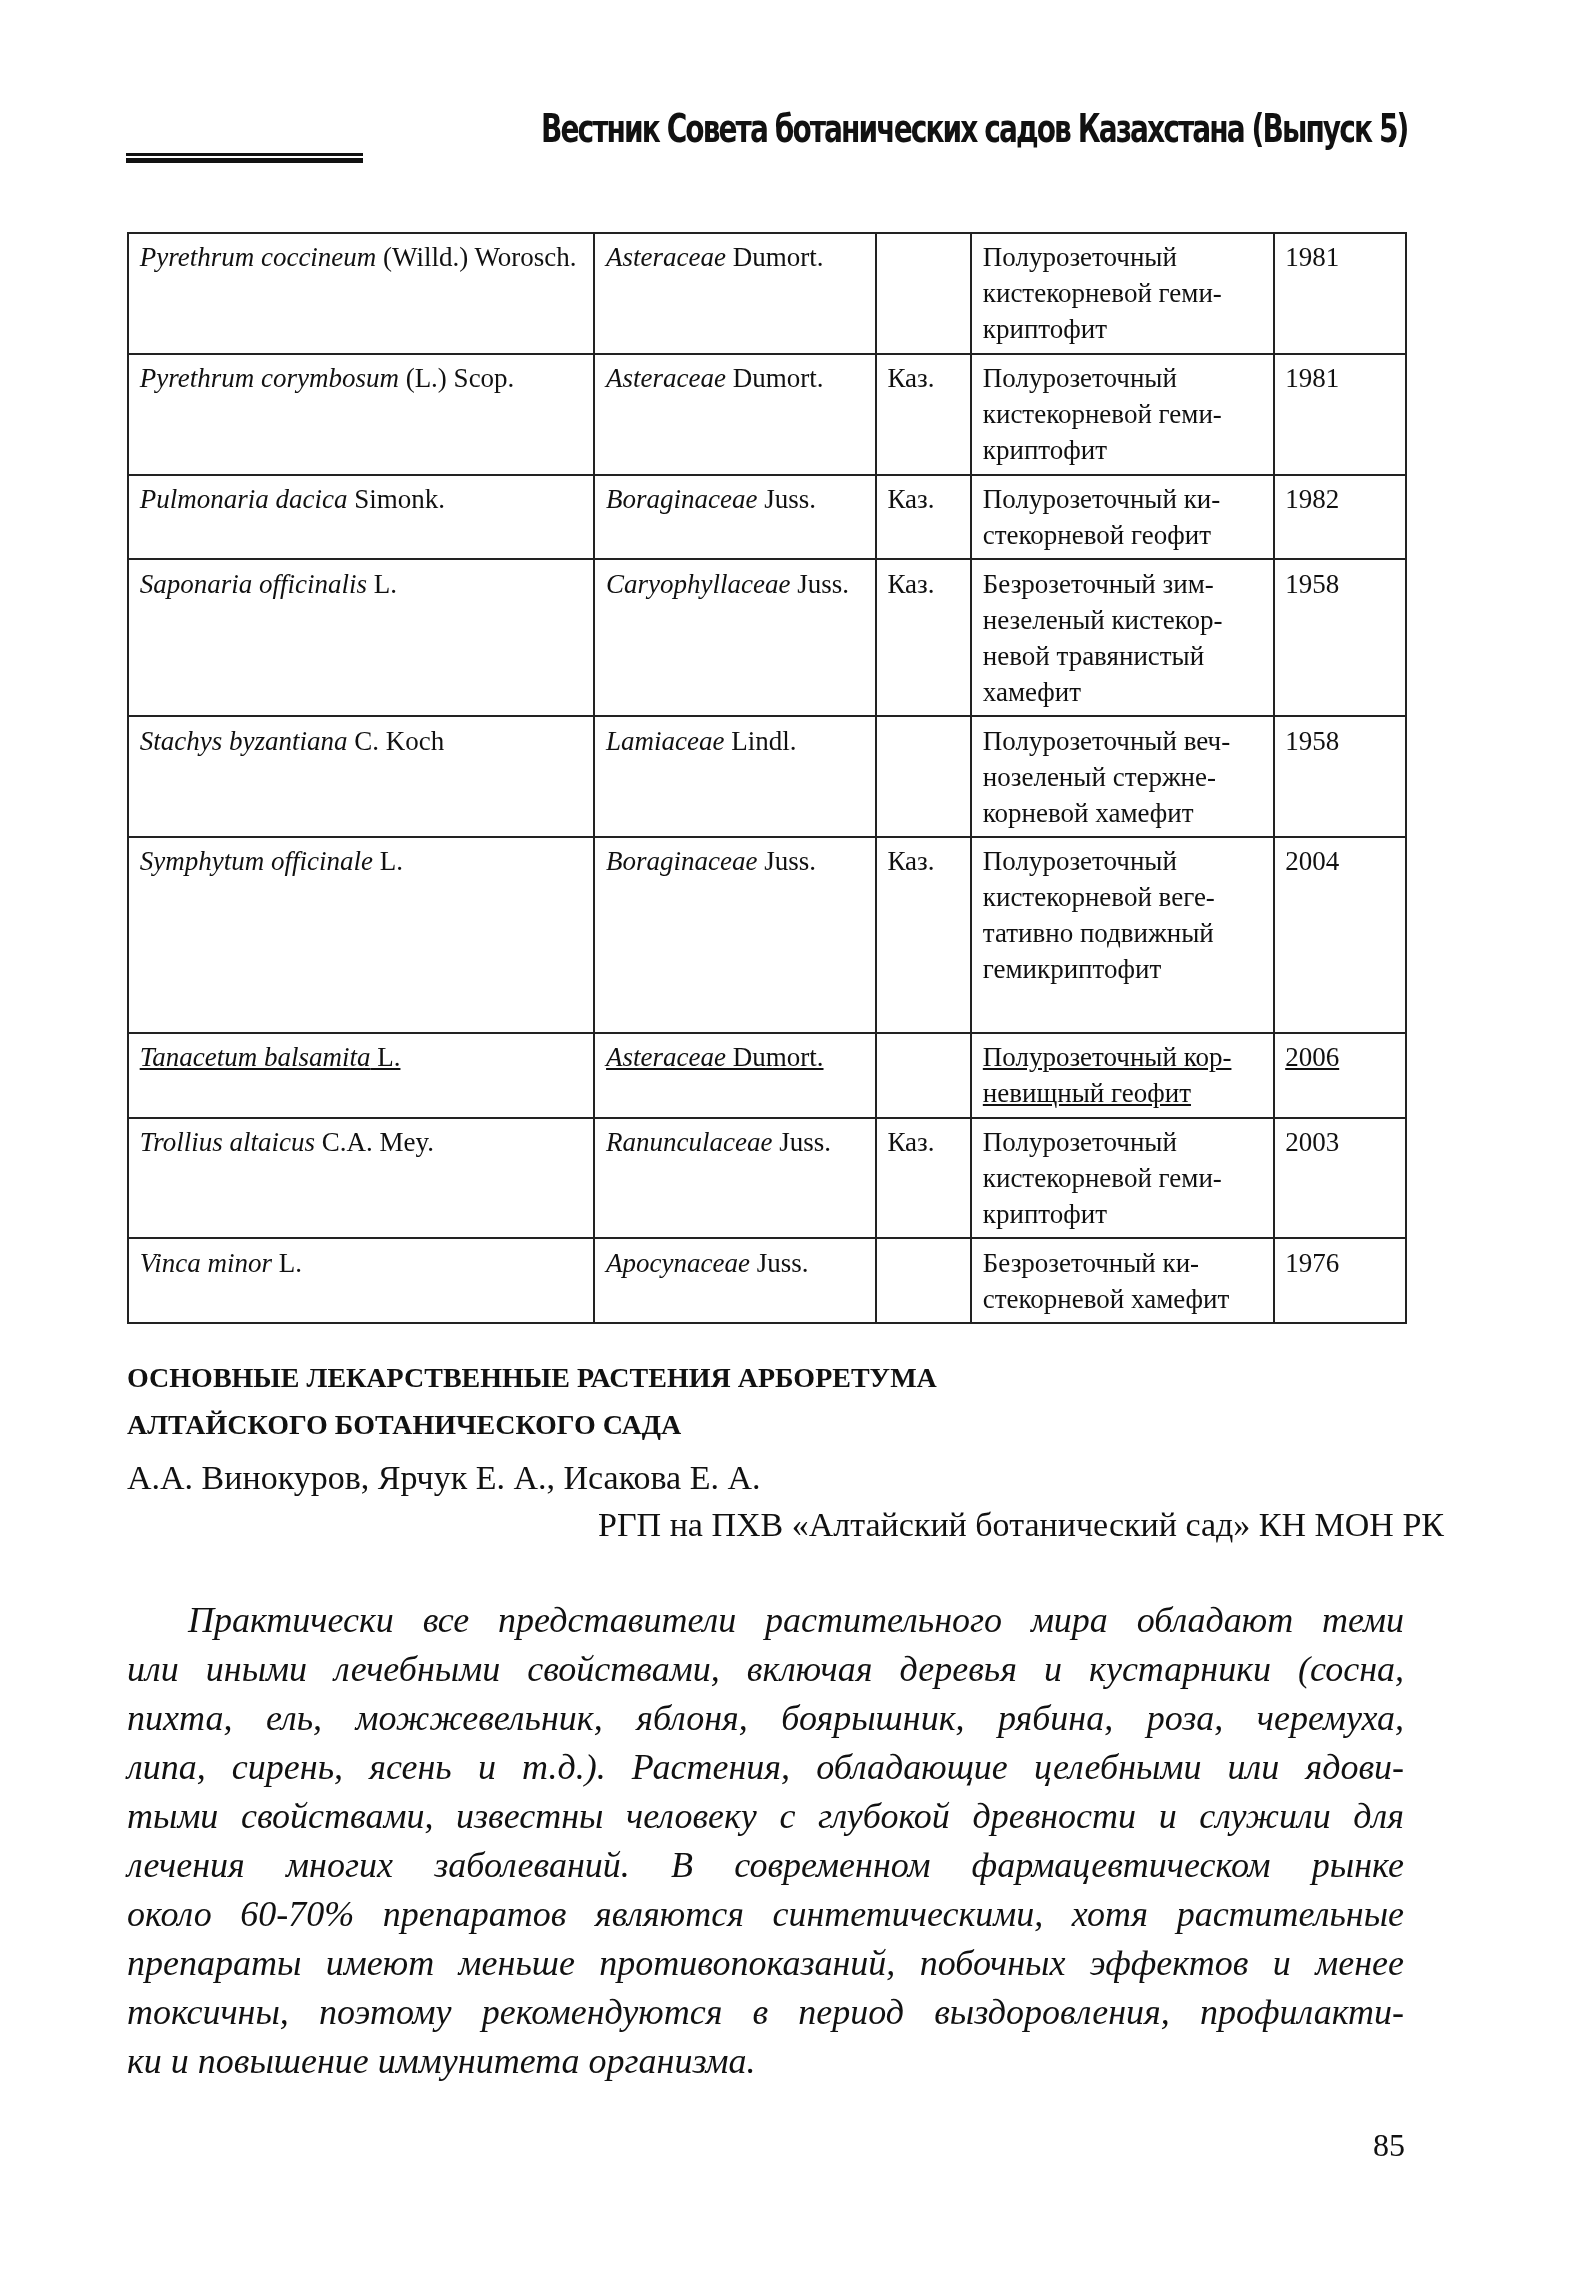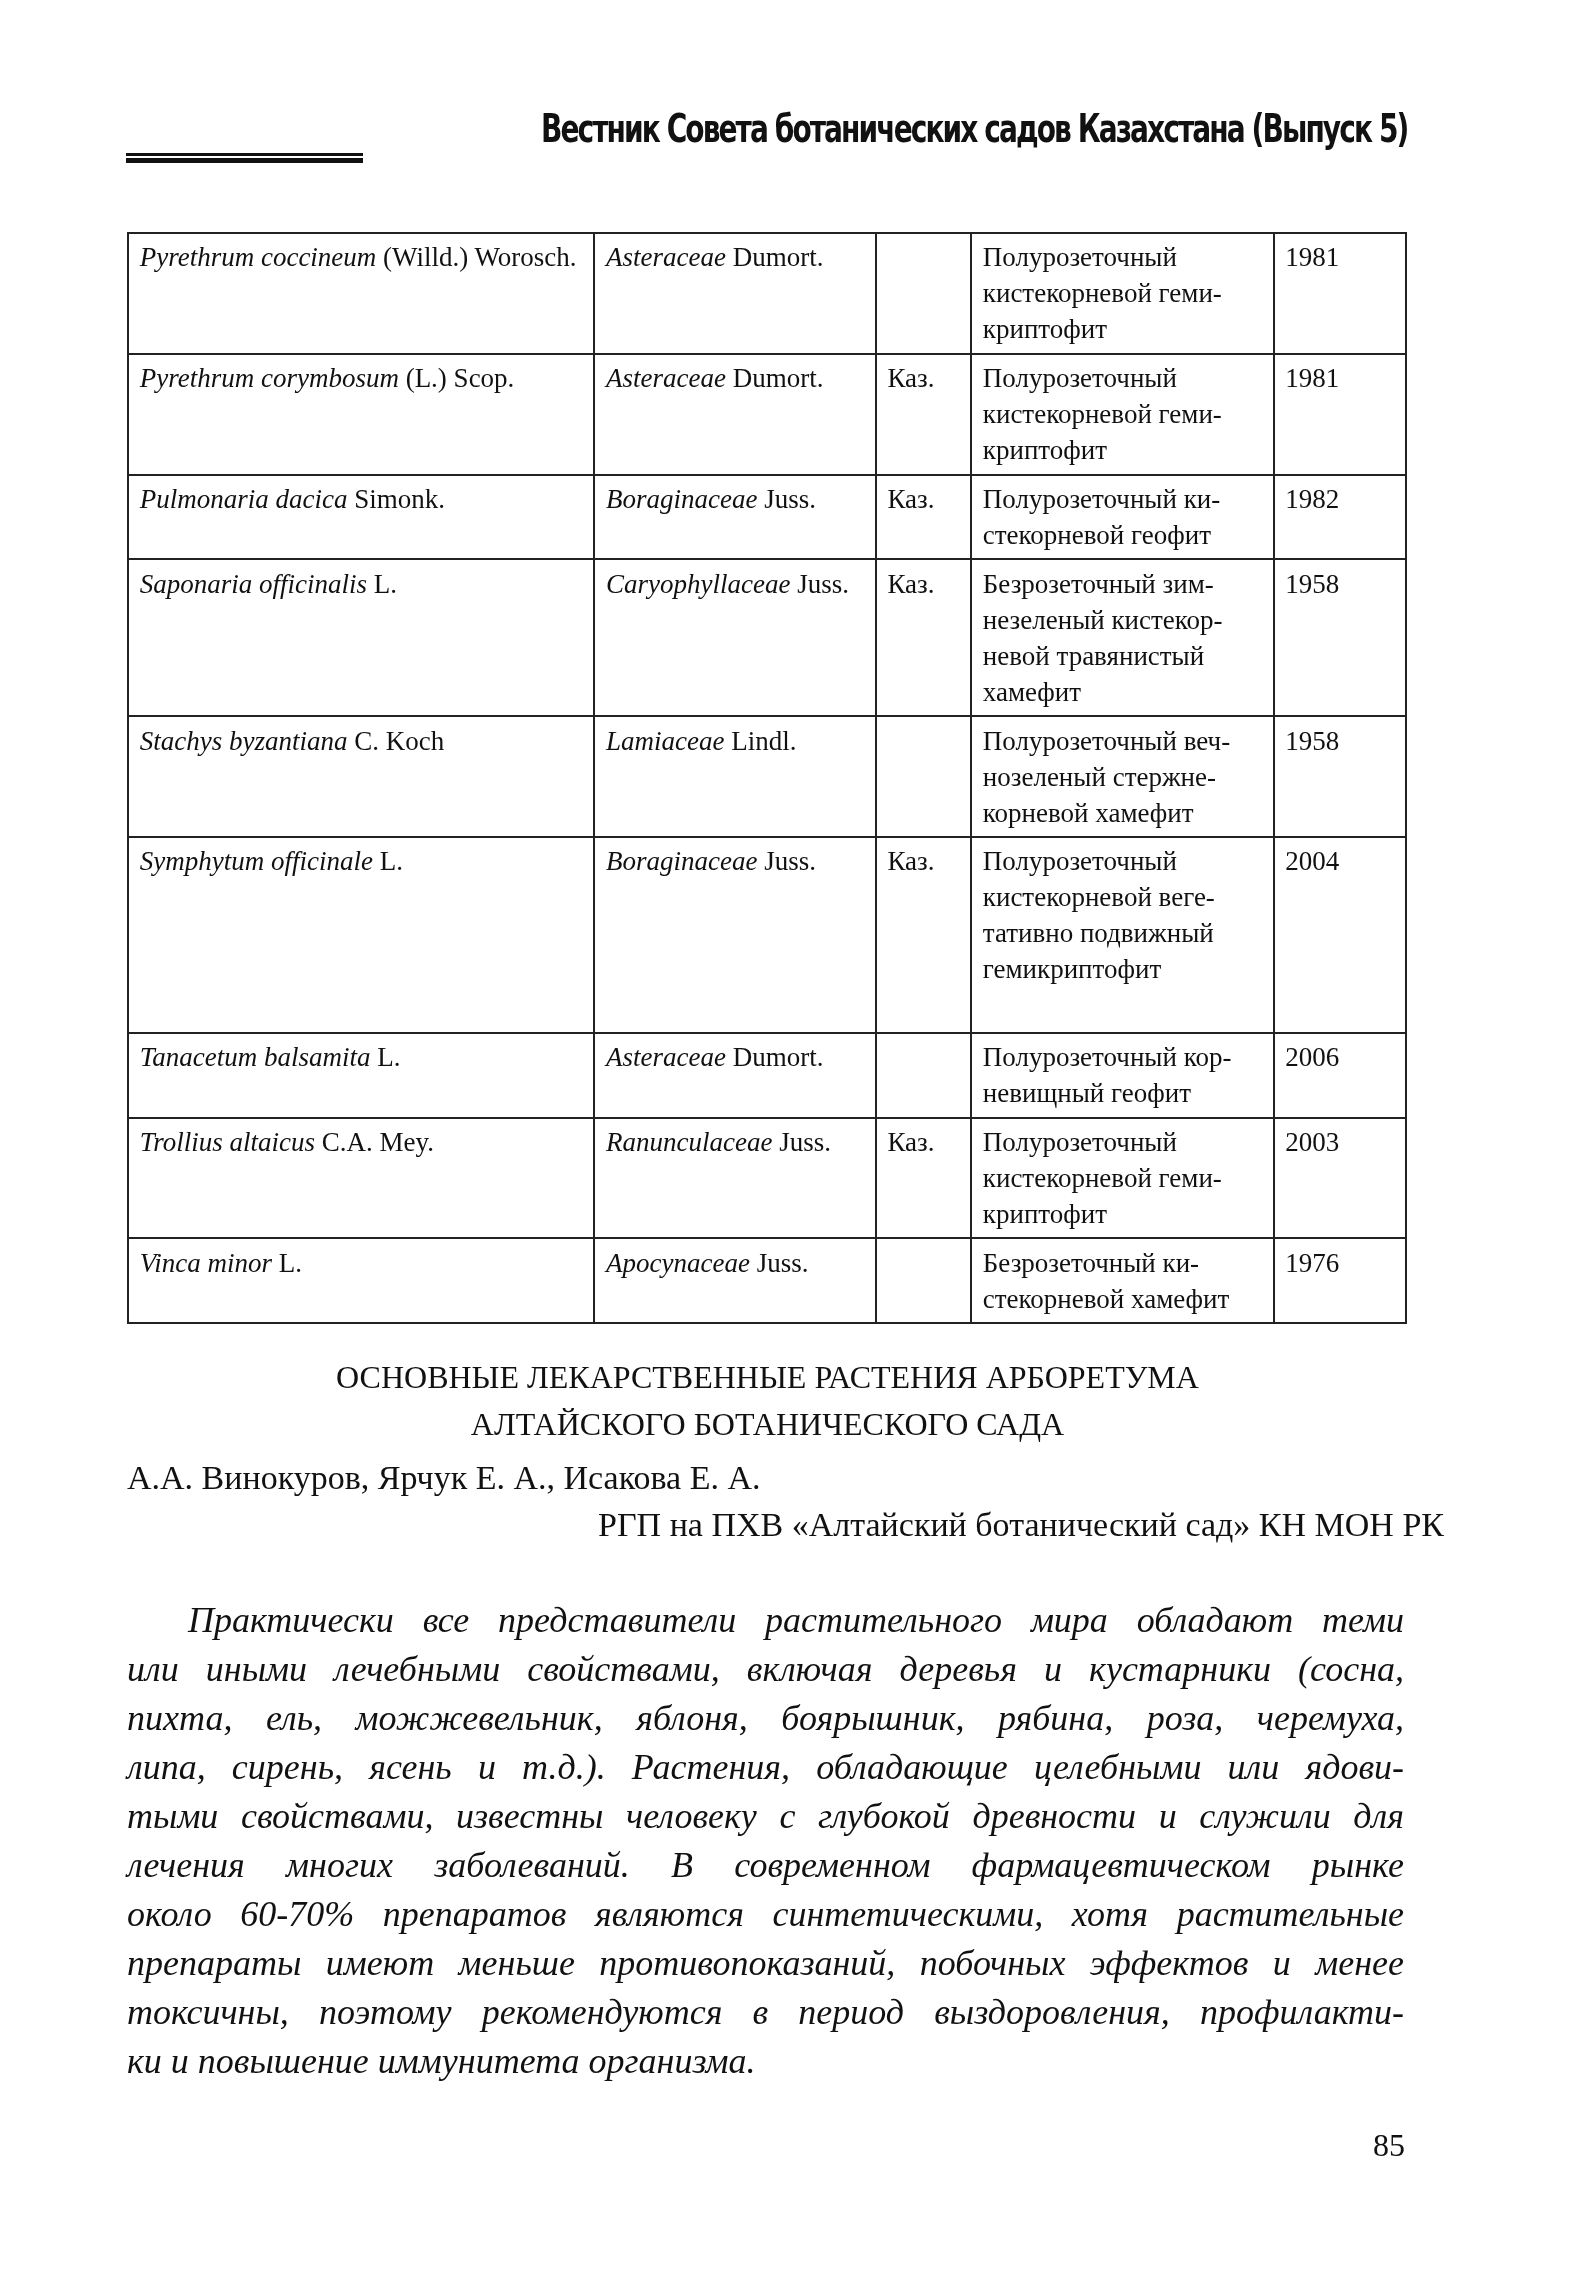--- a/index.html
+++ b/index.html
@@ -17,22 +17,22 @@
   table.species { position: absolute; left: 127px; top: 232px; border-collapse: collapse;
                   font-size: 27px; line-height: 36px; }
   table.species td { border: 2.7px solid #222; vertical-align: top; padding: 5.4px 10.7px 5.4px 10.7px; }
   td.c-name { width: 443px; }
   td.c-family { width: 258px; }
   td.c-status { width: 72px; }
   td.c-form { width: 279px; padding-right: 5.4px; }
   td.c-year { width: 109px; }
   .it { font-style: italic; }
 
-  .article-title { position: absolute; left: 127px; width: 1281px; text-align: center;
-                   font-weight: normal; font-size: 32px; line-height: 47px; top: 1354px; }
+  .article-title { position: absolute; left: 127px; width: 1281px; 
+                   font-weight: bold; font-size: 28px; line-height: 47px; top: 1354px; }
   .authors { position: absolute; left: 127px; width: 1281px; text-align: left;
              font-size: 34px; top: 1455px; line-height: 45px; }
   .affiliation { position: absolute; left: 163px; width: 1281px; text-align: right;
                  font-size: 34px; top: 1502px; line-height: 45px; }
 
   .body-text { position: absolute; left: 170px; top: 1596px; width: 1234px;
                font-size: 36px; line-height: 49px; text-align: justify; font-style: italic; }
   .body-text .line { display: block; text-align: justify; text-align-last: justify; white-space: nowrap; }
   .body-text .line.first { padding-left: 18px; }
   .body-text .line.rest { margin-left: -43px; }
@@ -86,21 +86,21 @@
         <td class="c-form"><span>Полурозеточный веч-нозеленый стержне-корневой хамефит</span></td>
         <td class="c-year"><span>1958</span></td>
       </tr>
       <tr style="height: 196px;">
         <td class="c-name"><span class="it">Symphytum officinale</span><span> L.</span></td>
         <td class="c-family"><span class="it">Boraginaceae</span><span> Juss.</span></td>
         <td class="c-status"><span>Каз.</span></td>
         <td class="c-form"><span>Полурозеточный кистекорневой веге-тативно подвижный гемикриптофит</span></td>
         <td class="c-year"><span>2004</span></td>
       </tr>
-      <tr style="height: 79px;">
+      <tr style="height: 79px; text-decoration: underline;">
         <td class="c-name"><span class="it">Tanacetum balsamita</span><span> L.</span></td>
         <td class="c-family"><span class="it">Asteraceae</span><span> Dumort.</span></td>
         <td class="c-status"><span></span></td>
         <td class="c-form"><span>Полурозеточный кор-невищный геофит</span></td>
         <td class="c-year"><span>2006</span></td>
       </tr>
       <tr style="height: 117px;">
         <td class="c-name"><span class="it">Trollius altaicus</span><span> C.A. Mey.</span></td>
         <td class="c-family"><span class="it">Ranunculaceae</span><span> Juss.</span></td>
         <td class="c-status"><span>Каз.</span></td>

